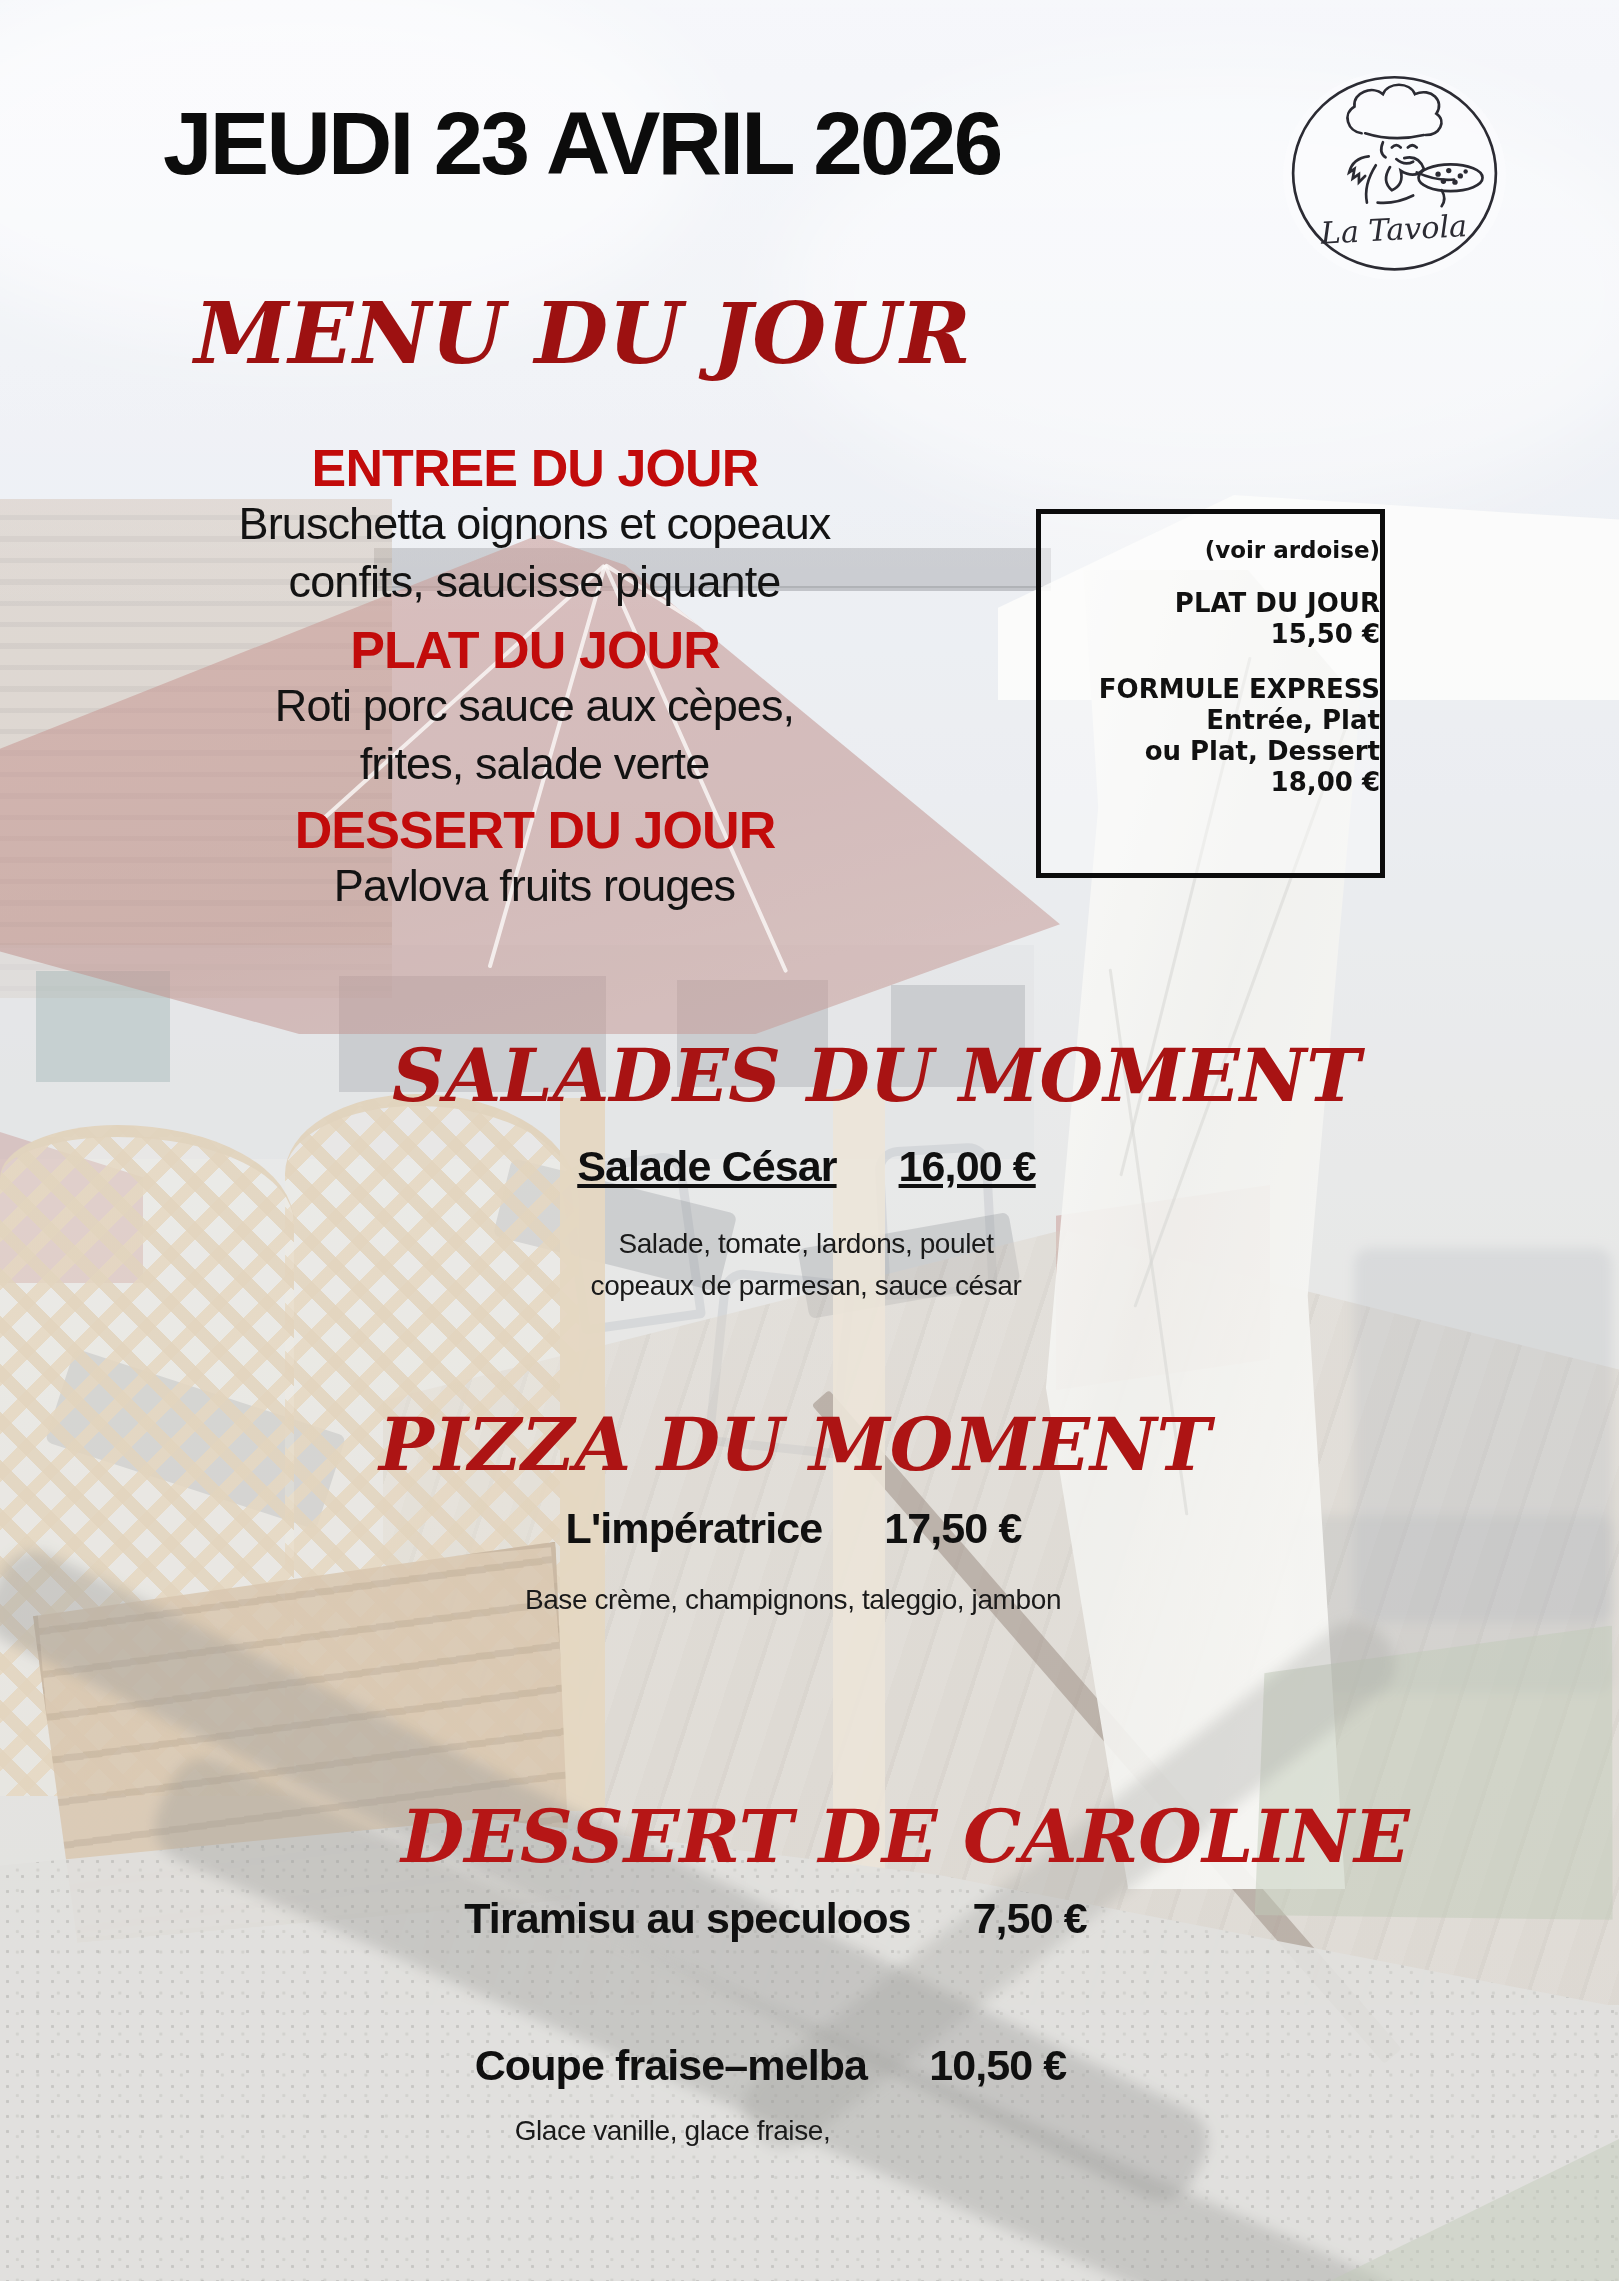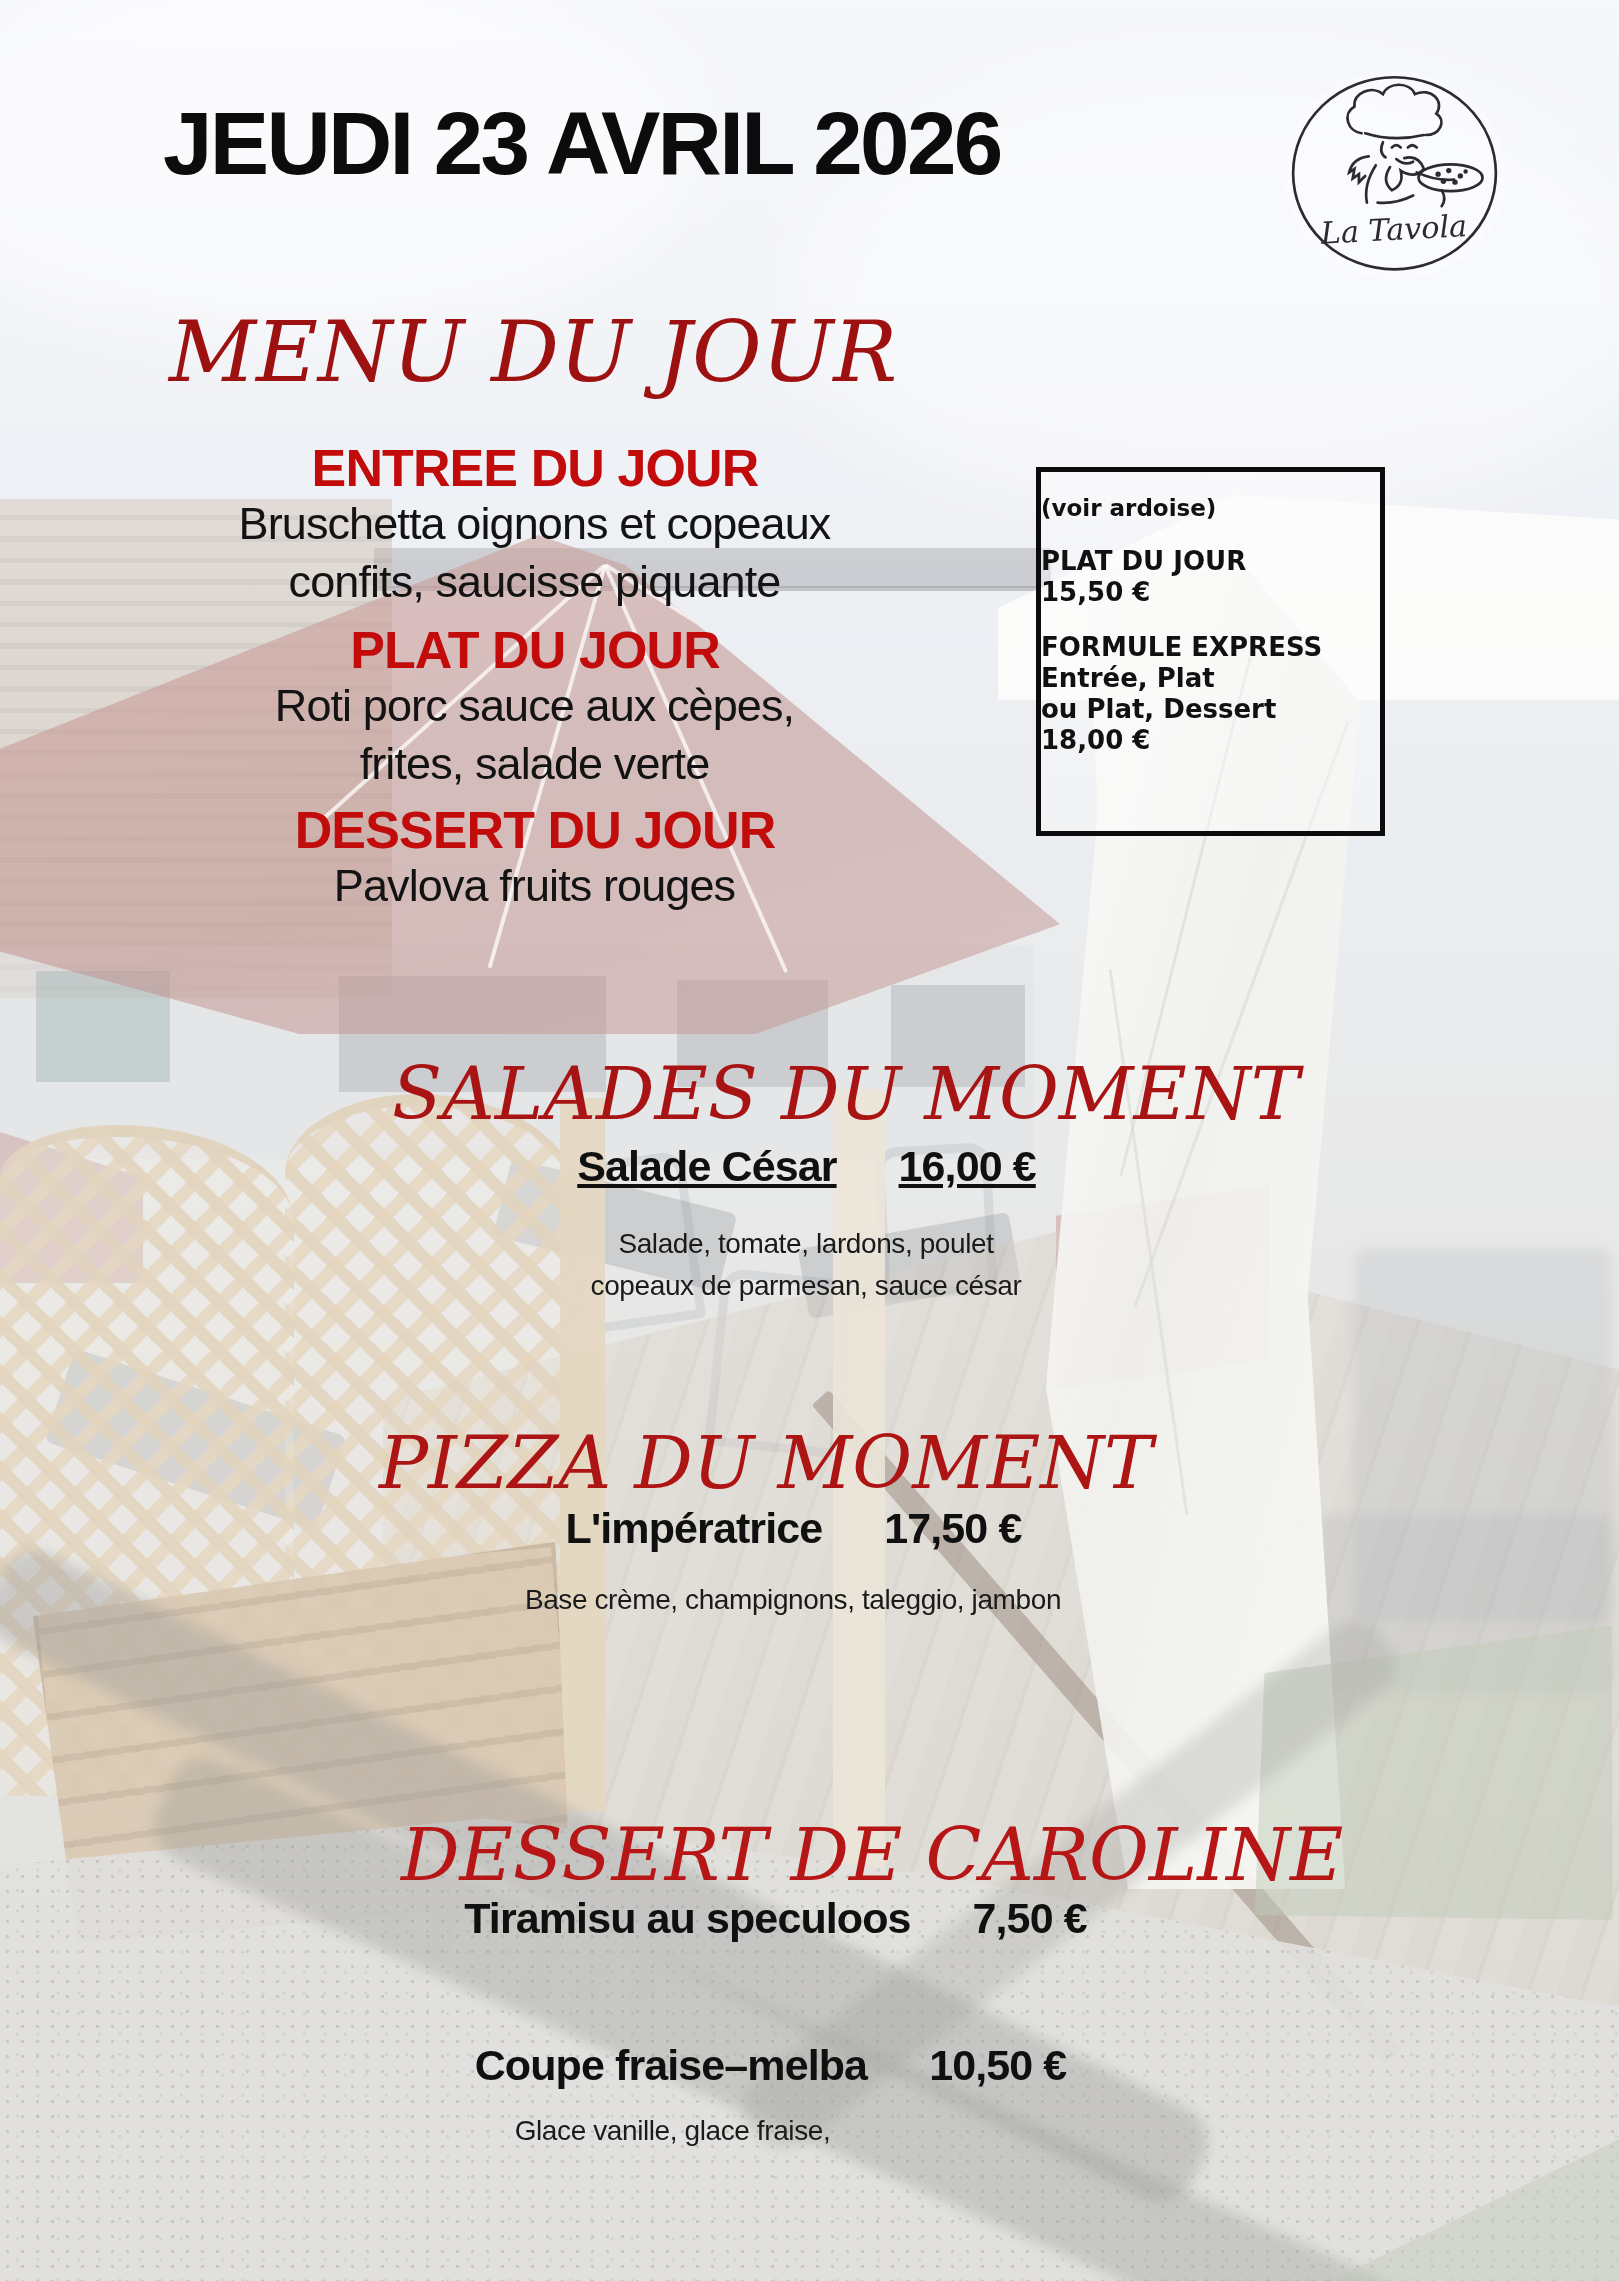--- a/index.html
+++ b/index.html
@@ -42,31 +42,31 @@
   .greencorner{background:rgba(150,166,136,.45);clip-path:polygon(100% 0,100% 100%,0 100%);}
   .gravel{background-color:rgba(205,204,200,.92);
      background-image:radial-gradient(rgba(110,110,105,.45) 1.3px,transparent 2px),radial-gradient(rgba(160,160,152,.55) 1.3px,transparent 2px);
      background-size:15px 15px,20.5px 20.5px;background-position:0 0,7.1px 9.8px;
      clip-path:polygon(0 12%,30% 2%,58% 14%,100% 42%,100% 100%,0 100%);}
   .track{filter:blur(6.2px);border-radius:36px;}
   #fade{position:absolute;inset:0;background:rgba(255,255,255,.40);}
   #skyfade{background:linear-gradient(180deg,rgba(255,255,255,.32),rgba(255,255,255,0));}
   
   .date-title{font-size:89px;font-weight:bold;letter-spacing:-2.7px;color:#0c0c0c;white-space:nowrap;}
-  .script{font-family:"DejaVu Serif",serif;font-style:italic;font-weight:normal;text-align:left;white-space:nowrap;margin-top:19px;}
+  .script{font-family:"DejaVu Serif",serif;font-style:italic;font-weight:bold;text-align:right;white-space:nowrap;}
   .script.menu{font-size:85px;color:#9d1111;}
   .script.sec{font-size:73px;}
   .redhead{font-size:52px;font-weight:bold;letter-spacing:-0.9px;color:#c20b0b;text-align:center;white-space:nowrap;}
   .item{font-size:45px;letter-spacing:-0.9px;color:#131313;text-align:center;line-height:58px;}
   .bolditem{font-size:43px;font-weight:bold;letter-spacing:-0.9px;color:#101010;text-align:center;white-space:nowrap;}
   .bolditem .price{margin-left:62px;}
   .desc{font-size:28px;letter-spacing:-0.4px;color:#1a1a1a;text-align:center;line-height:42px;}
   
   .pricebox{box-sizing:border-box;border:5.3px solid #0c0c0c;background:rgba(252,252,253,.42);
-            font-family:"DejaVu Sans",sans-serif;font-weight:bold;color:#111;text-align:left;padding-top:23px;}
+            font-family:"DejaVu Sans",sans-serif;font-weight:bold;color:#111;text-align:right;padding-top:23px;margin-top:42px;}
   .pricebox .note{font-size:23px;margin-bottom:25px;}
   .pricebox .offer{font-size:26px;line-height:31px;margin-bottom:24px;}
   .logo-circle{border-radius:50%;}
 </style>
 </head>
 <body>
 
 <div id="photo" aria-hidden="true">
   <div class="abs cloud" style="left:-107px;top:-36px;width:802px;height:374px;"></div>
   <div class="abs cloud" style="left:784px;top:71px;width:891px;height:446px;background:rgba(255,255,255,.45);"></div>

